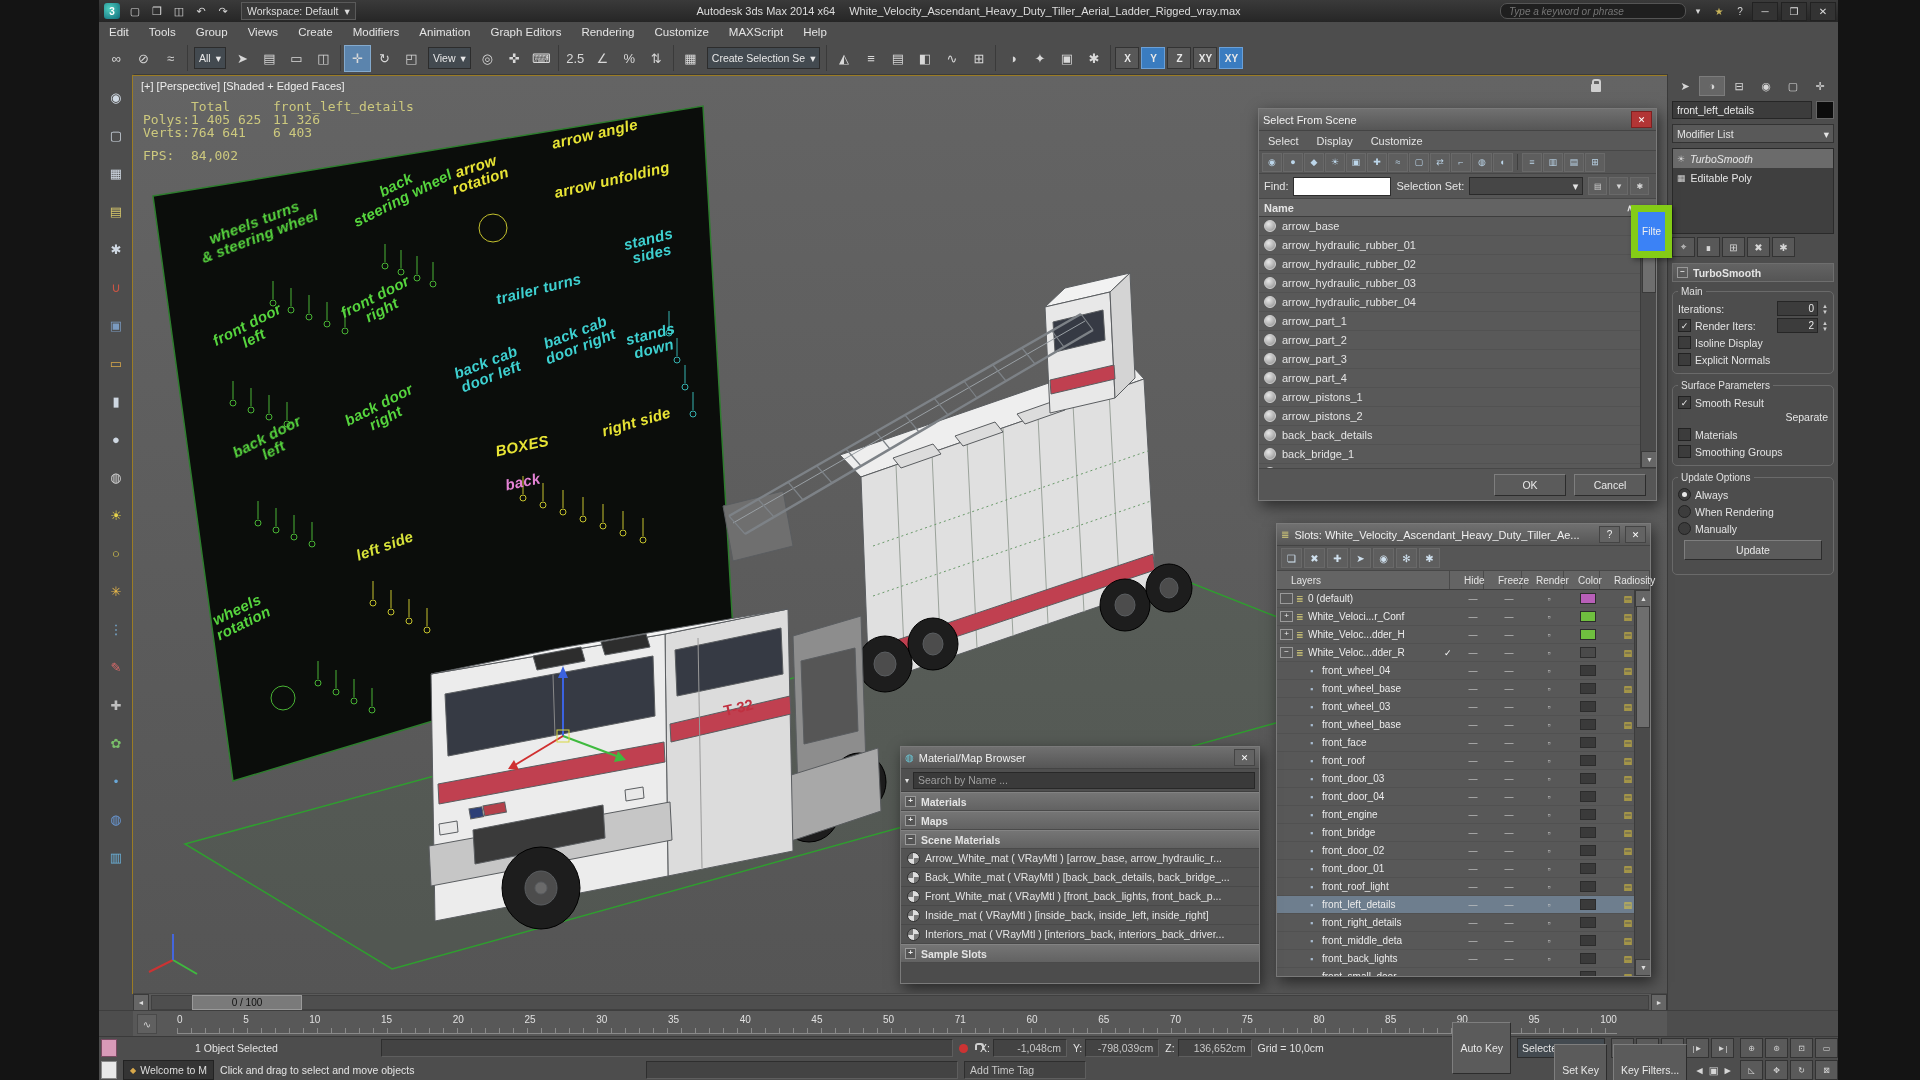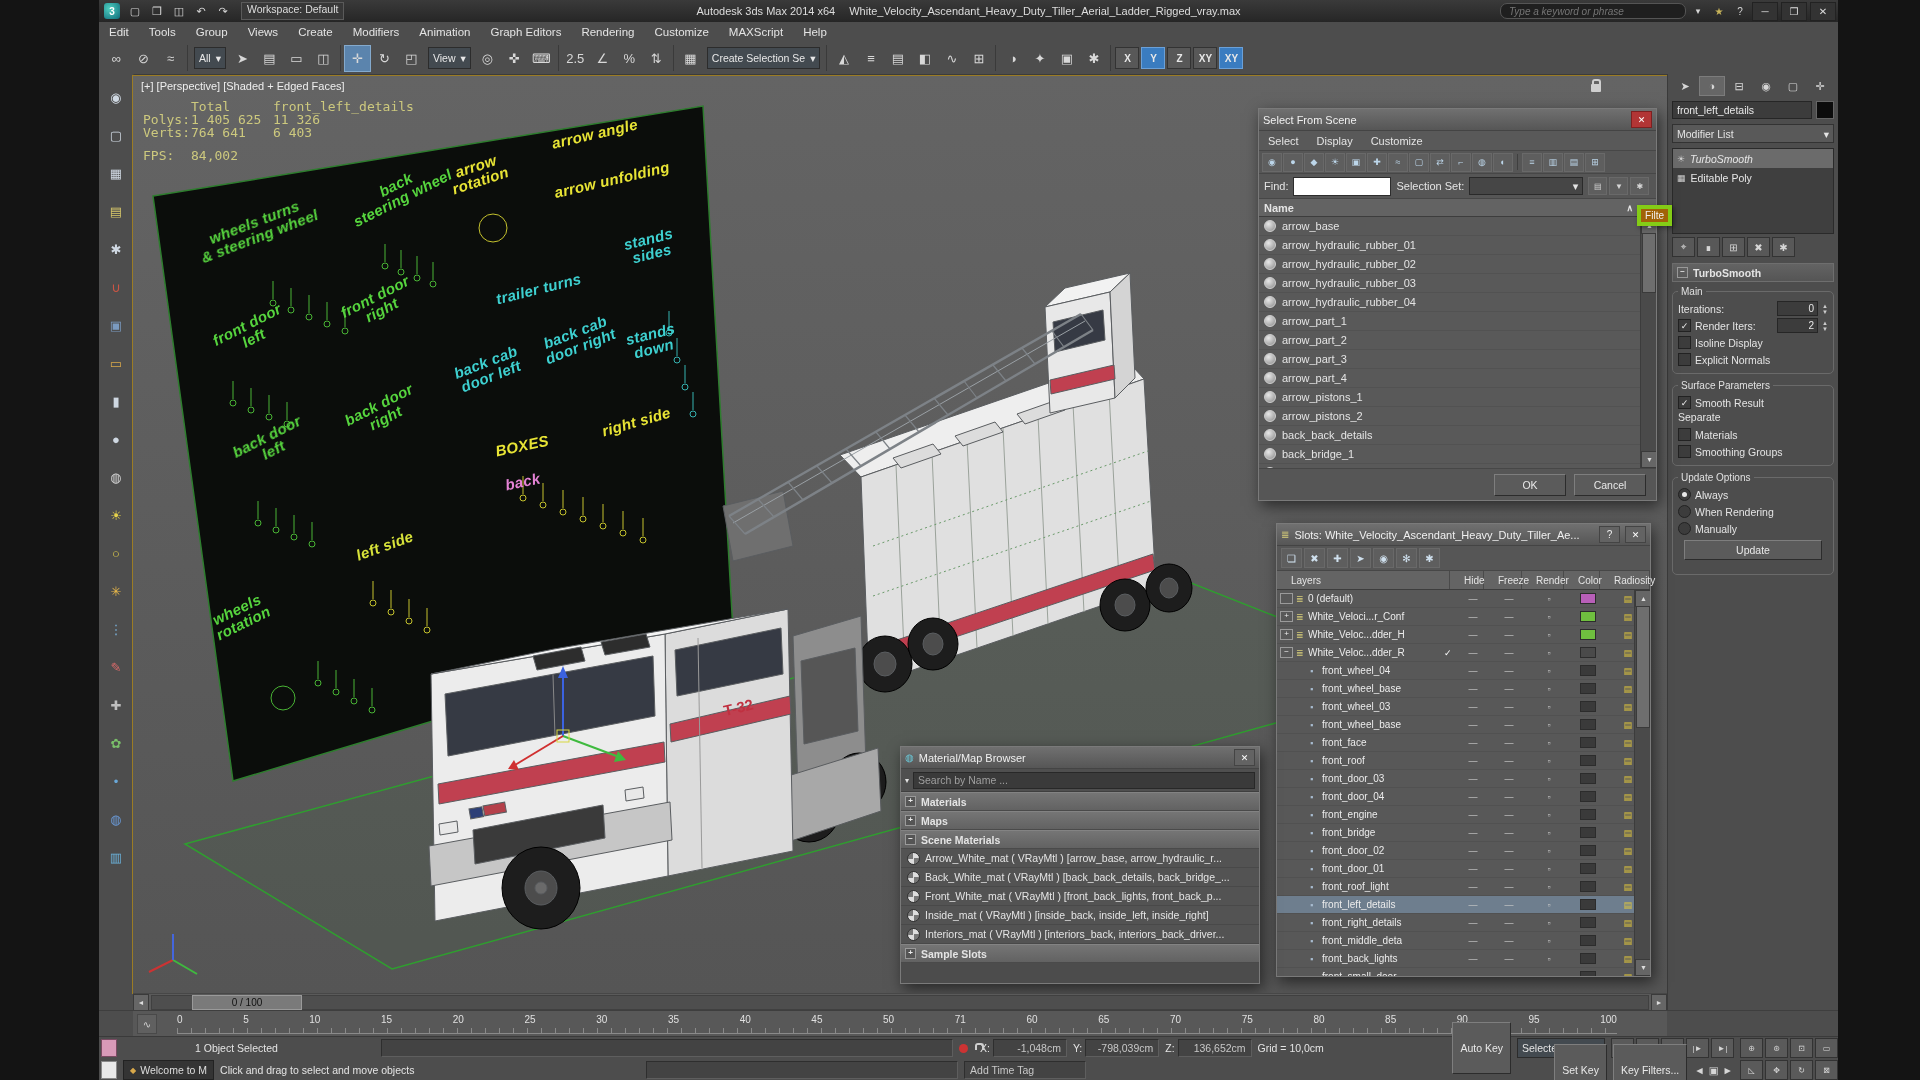--- a/index.html
+++ b/index.html
@@ -6,21 +6,21 @@
     font-family:"Liberation Sans",sans-serif;-webkit-font-smoothing:antialiased;}
   .app{position:absolute;left:99px;top:0;width:1739px;height:1080px;background:#4d4d4d;color:#e4e4e4;}
   
   .titlebar{position:absolute;left:0;top:0;right:0;height:22px;background:linear-gradient(#3a3a3a,#262626);
     display:flex;align-items:center;font-size:11px;color:#ddd;}
   .logo{width:16px;height:16px;margin:0 5px;border-radius:3px;background:radial-gradient(circle at 35% 35%,#4fd0c0,#0e6a7a);
     display:flex;align-items:center;justify-content:center;color:#fff;font-weight:bold;font-size:10px;}
   .qat{display:flex;gap:2px;}
   .qat .ibox{width:18px;height:16px;font-size:11px;}
   .ws{margin-left:8px;height:16px;background:#383838;border:1px solid #5a5a5a;display:flex;align-items:center;
-    padding:0 5px;gap:6px;font-size:10.5px;flex-direction:column;}
+    padding:0 5px;gap:6px;font-size:10.5px;}
   .t-center{position:absolute;left:50%;transform:translateX(-50%);white-space:nowrap;display:flex;gap:14px;}
   .t-right{position:absolute;right:2px;display:flex;align-items:center;gap:3px;}
   .isearch{width:168px;height:14px;background:#1f1f1f;border:1px solid #555;border-radius:7px;color:#9a9a9a;
     font-size:10px;font-style:italic;padding:0 8px;outline:none;}
   .winbtn{width:24px;height:17px;display:flex;align-items:center;justify-content:center;font-size:10px;color:#ddd;background:#333;border:1px solid #222;}
   .ibox{display:flex;align-items:center;justify-content:center;color:#d6d6d6;background:transparent;border:1px solid transparent;}
   
   .menubar{position:absolute;left:0;top:22px;right:0;height:20px;background:#4d4d4d;border-bottom:1px solid #414141;
     display:flex;align-items:center;font-size:11.5px;}
   .menubar .mi{padding:0 10px;height:100%;display:flex;align-items:center;}
@@ -81,21 +81,21 @@
   .prow .lab{flex:1;}
   .num{width:36px;height:13px;background:#3c3c3c;border:1px solid #262626;color:#e8e8e8;font-size:10px;
     display:flex;align-items:center;justify-content:flex-end;padding-right:3px;}
   .spin{display:flex;flex-direction:column;font-size:6px;line-height:6px;color:#ccc;}
   .cb{width:11px;height:11px;background:#3c3c3c;border:1px solid #222;display:inline-flex;align-items:center;
     justify-content:center;font-size:9px;color:#eee;flex:none;}
   .radio{width:11px;height:11px;border-radius:50%;background:#3c3c3c;border:1px solid #222;position:relative;flex:none;}
   .radio.on:after{content:"";position:absolute;left:3px;top:3px;width:5px;height:5px;border-radius:50%;background:#e8e8e8;}
   .btn3d{background:#5b5b5b;border:1px solid #2c2c2c;border-top-color:#7e7e7e;border-left-color:#7e7e7e;color:#e8e8e8;
     display:flex;align-items:center;justify-content:center;font-size:10.5px;}
-  .centerlab{text-align:left;height:15px;}
+  .centerlab{text-align:right;height:15px;}
   .updbtn{height:18px;margin:3px 6px 9px 6px;}
   
   .dlg{position:absolute;background:#555;border:1px solid #7a7a7a;box-shadow:3px 5px 14px rgba(0,0,0,.55);font-size:11px;}
   .dlg-title{height:21px;background:linear-gradient(#707070,#565656);display:flex;align-items:center;padding:0 4px;gap:5px;
     color:#f0f0f0;border-bottom:1px solid #444;}
   .dlg-title .ttl{flex:1;white-space:nowrap;overflow:hidden;}
   .xbtn{width:19px;height:15px;display:flex;align-items:center;justify-content:center;font-size:9px;color:#fff;
     background:#b23535;border:1px solid #7e2020;}
   .xbtn.plain{background:#636363;border:1px solid #444;}
   .qbtn{width:19px;height:15px;display:flex;align-items:center;justify-content:center;font-size:10px;color:#eee;
@@ -117,22 +117,22 @@
   .sx-list{flex:1;position:relative;background:#595959;overflow:hidden;}
   .sx-row{height:18px;display:flex;align-items:center;gap:6px;padding:0 5px;border-bottom:1px solid #525252;}
   .sx-circ{width:10px;height:10px;border-radius:50%;border:1px solid #cfcfcf;color:transparent;flex:none;
     background:radial-gradient(circle at 35% 30%,#e8e8e8,#8a8a8a);font-size:0;}
   .sbar{position:absolute;right:0;top:0;bottom:0;width:15px;background:#4a4a4a;border-left:1px solid #3c3c3c;}
   .sbar .sb{position:absolute;left:0;width:15px;height:15px;background:#666;border:1px solid #3a3a3a;display:flex;
     align-items:center;justify-content:center;font-size:7px;color:#ddd;}
   .sbar .thumb{position:absolute;left:1px;width:12px;background:#6e6e6e;border:1px solid #3a3a3a;}
   .sx-foot{height:31px;display:flex;align-items:center;justify-content:flex-end;gap:8px;padding:0 10px;background:#565656;border-top:1px solid #474747;}
   .sx-foot .btn3d{width:70px;height:20px;}
-  .tooltip{position:absolute;right:-16px;top:96px;background:#a16207;border:4px solid #84cc16;color:#f0f0f0;
-    font-size:10px;padding:1px 4px;box-shadow:2px 2px 5px rgba(0,0,0,.4);}
+  .tooltip{position:absolute;right:-16px;top:96px;background:#3b82f6;border:7px solid #84cc16;color:#f0f0f0;
+    font-size:10px;padding:14px 4px;box-shadow:2px 2px 5px rgba(0,0,0,.4);}
   
   .ly{left:1177px;top:523px;width:373px;height:452px;display:flex;flex-direction:column;}
   .ly-tools{height:24px;display:flex;align-items:center;gap:2px;padding:0 4px;background:#565656;border-bottom:1px solid #474747;}
   .ly-tools .ibox{width:19px;height:18px;font-size:10px;color:#cfe0ee;background:#5e5e5e;border:1px solid #696969;}
   .ly-head{height:18px;display:flex;align-items:center;background:#646464;border-bottom:1px solid #3d3d3d;font-size:10px;}
   .ly-head span{border-right:1px solid #4a4a4a;padding:0 14px;display:flex;align-items:center;height:100%;box-sizing:border-box;}
   .hc-layers{flex:1;}.hc-hide{width:34px;}.hc-frz{width:38px;}.hc-rnd{width:42px;}.hc-col{width:36px;}.hc-rad{width:50px;flex:none;}
   .ly-list{flex:1;position:relative;background:#585858;overflow:hidden;}
   .ly-row{height:17px;display:flex;align-items:center;font-size:10px;border-bottom:1px solid #515151;padding-left:3px;}
   .ly-row.selected{background:#6e7e8e;}

